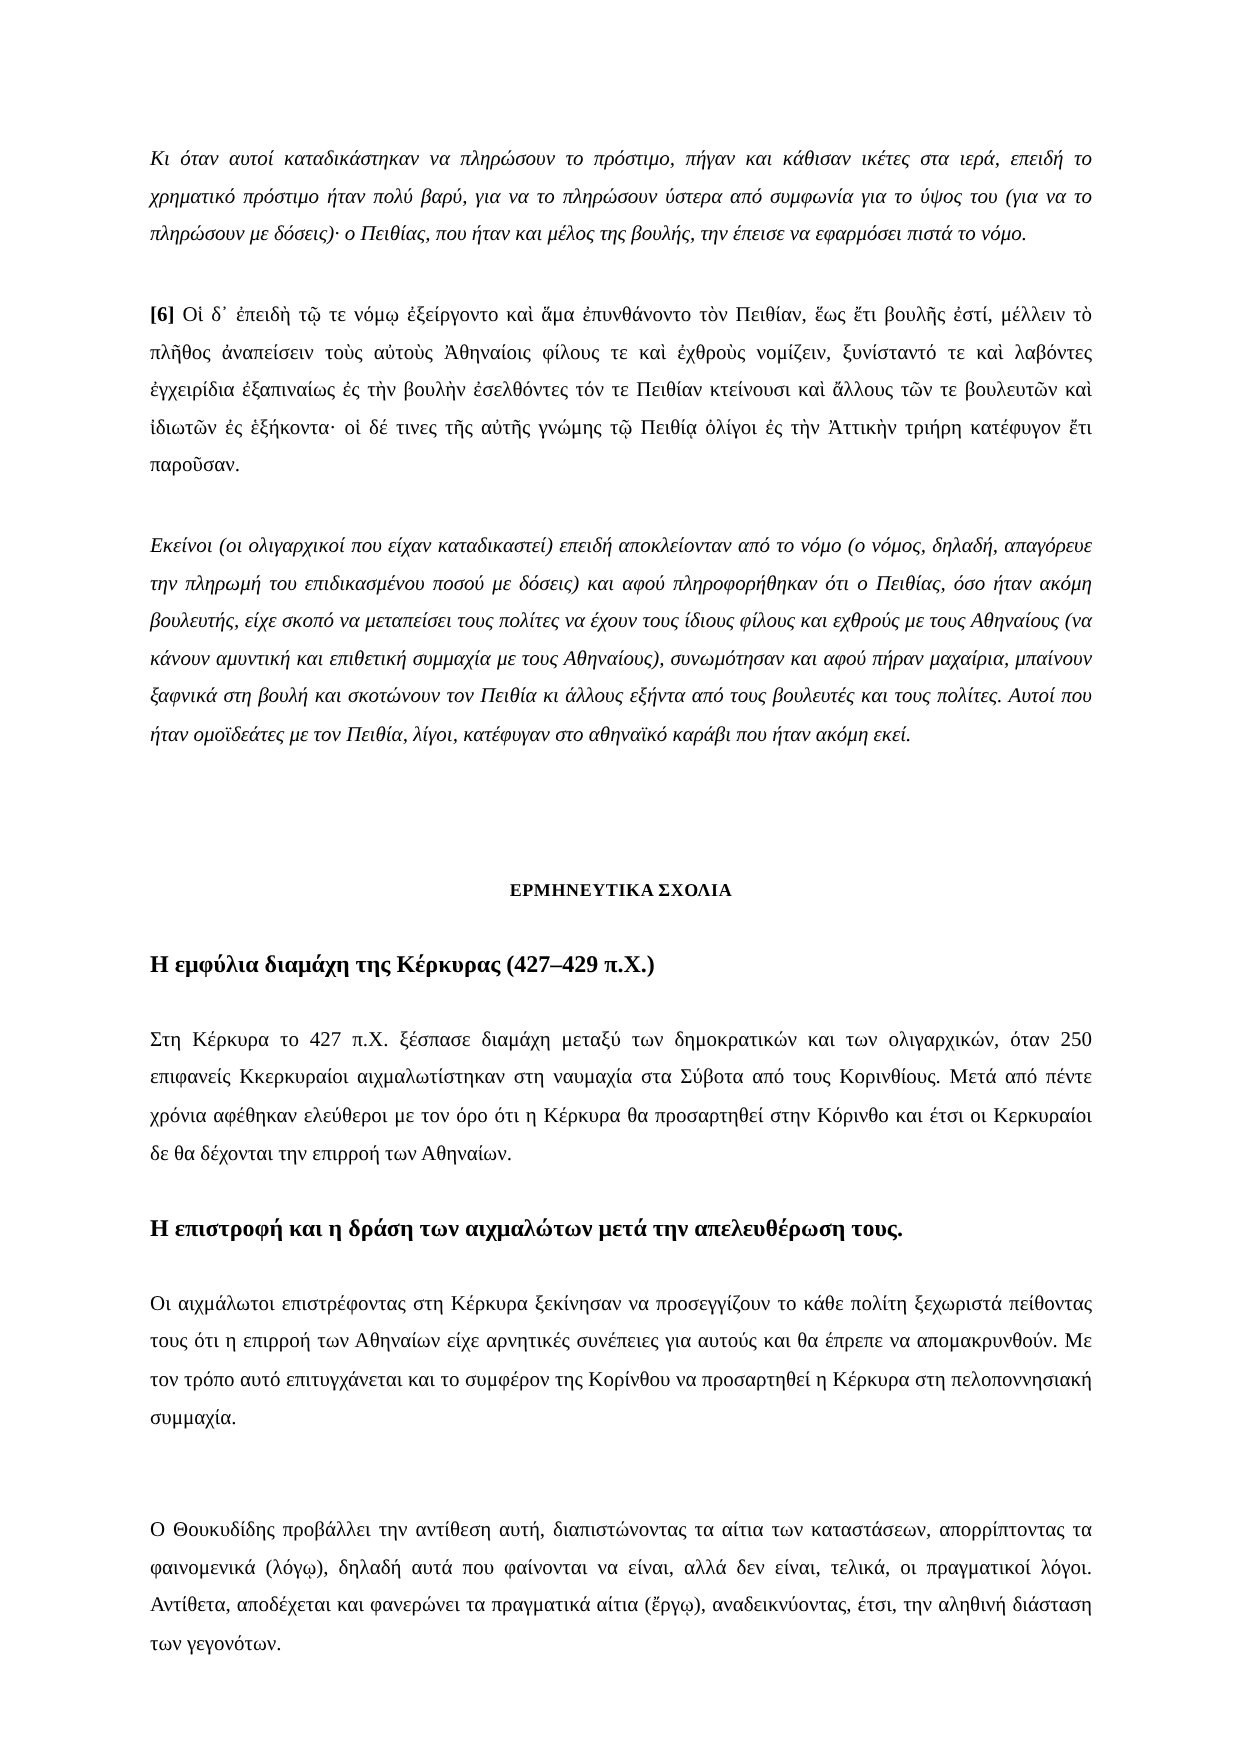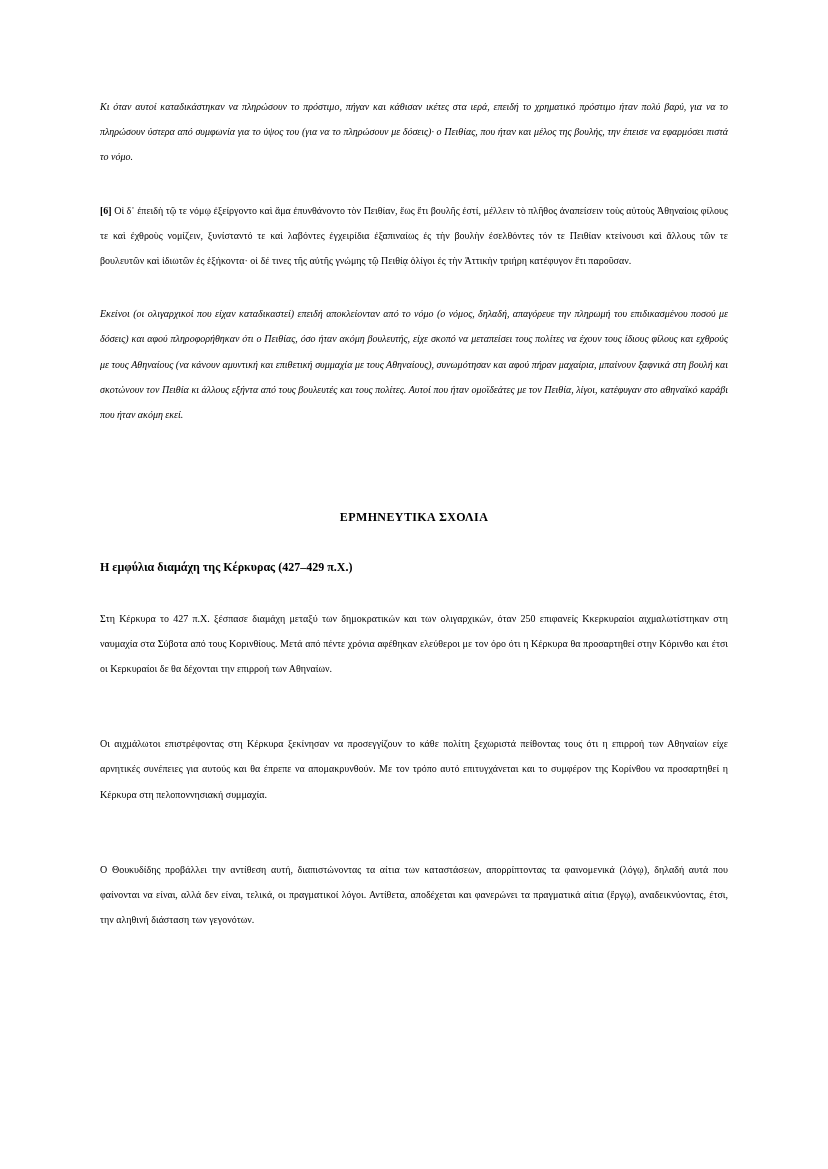--- a/index.html
+++ b/index.html
@@ -26,21 +26,21 @@
     left: 100px;
     top: 94px;
     width: 628px;
   }
 
   
   .para {
     margin: 0;
     text-align: justify;
     text-justify: inter-word;
-    font-size: 10px;
+    font-size: 14px;
     line-height: 25.2px;
     color: #000;
     hyphens: none;
   }
   .para.translation {
     font-style: italic;
   }
   .para.greek {
     font-style: normal;
     font-family: Liberation Serif, serif;
@@ -62,21 +62,21 @@
     margin: 0;
     text-align: center;
     font-size: 12px;
     line-height: 25.2px;
     font-weight: bold;
     letter-spacing: 0.4px;
   }
   .subheading {
     margin: 0;
     text-align: left;
-    font-size: 12px;
+    font-size: 16px;
     line-height: 25.2px;
     font-weight: bold;
   }
 </style>
 </head>
 <body>
 
 <div class="page">
   <div class="content">
 
@@ -97,20 +97,21 @@
     <div class="gap-md"></div>
 
     <h2 class="subheading">Η εμφύλια διαμάχη της Κέρκυρας (427–429 π.Χ.)</h2>
 
     <div class="gap-md"></div>
 
     <p class="para commentary">Στη Κέρκυρα το 427 π.Χ. ξέσπασε διαμάχη μεταξύ των δημοκρατικών και των ολιγαρχικών, όταν 250 επιφανείς Κκερκυραίοι αιχμαλωτίστηκαν στη ναυμαχία στα Σύβοτα από τους Κορινθίους. Μετά από πέντε χρόνια αφέθηκαν ελεύθεροι με τον όρο ότι η Κέρκυρα θα προσαρτηθεί στην Κόρινθο και έτσι οι Κερκυραίοι δε θα δέχονται την επιρροή των Αθηναίων.</p>
 
     <div class="gap-md"></div>
 
+    <h2 class="subheading">Η επιστροφή και η δράση των αιχμαλώτων μετά την απελευθέρωση τους.</h2>
 
     <div class="gap-md"></div>
 
     <p class="para commentary">Οι αιχμάλωτοι επιστρέφοντας στη Κέρκυρα ξεκίνησαν να προσεγγίζουν το κάθε πολίτη ξεχωριστά πείθοντας τους ότι η επιρροή των Αθηναίων είχε αρνητικές συνέπειες για αυτούς και θα έπρεπε να απομακρυνθούν. Με τον τρόπο αυτό επιτυγχάνεται και το συμφέρον της Κορίνθου να προσαρτηθεί η Κέρκυρα στη πελοποννησιακή συμμαχία.</p>
 
     <div class="gap-md"></div>
 
 
     <div class="gap-md"></div>
 

